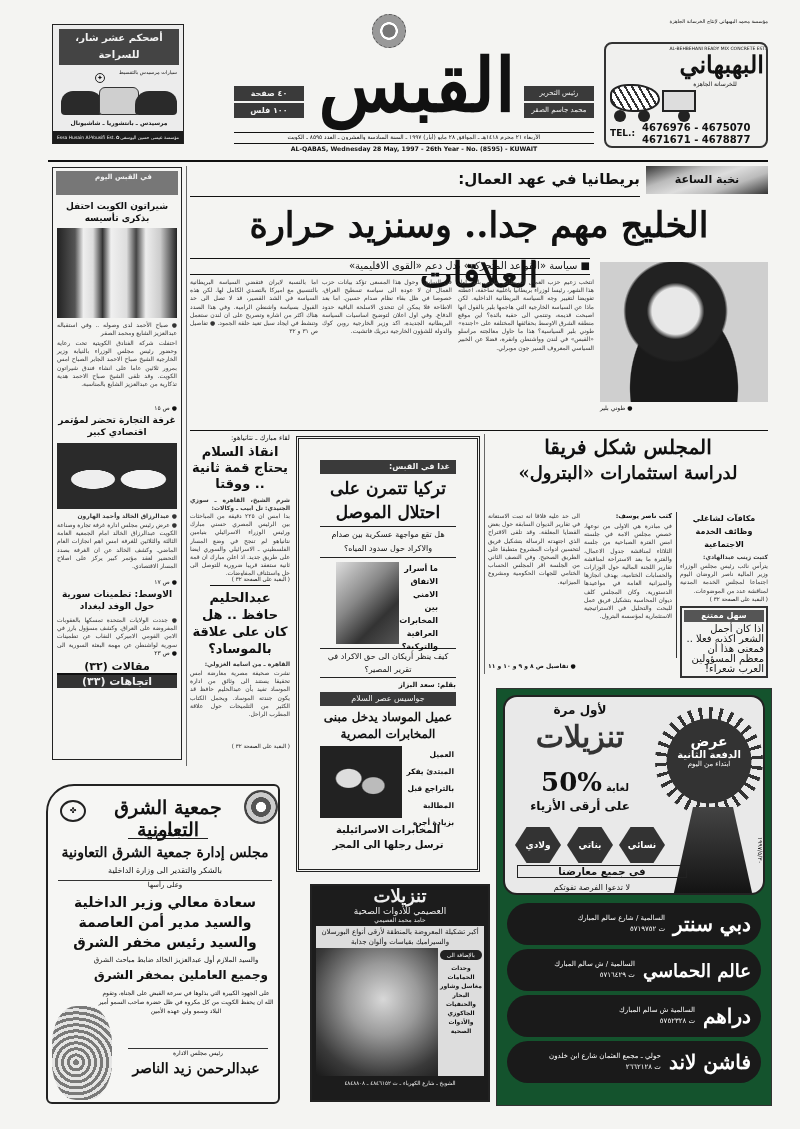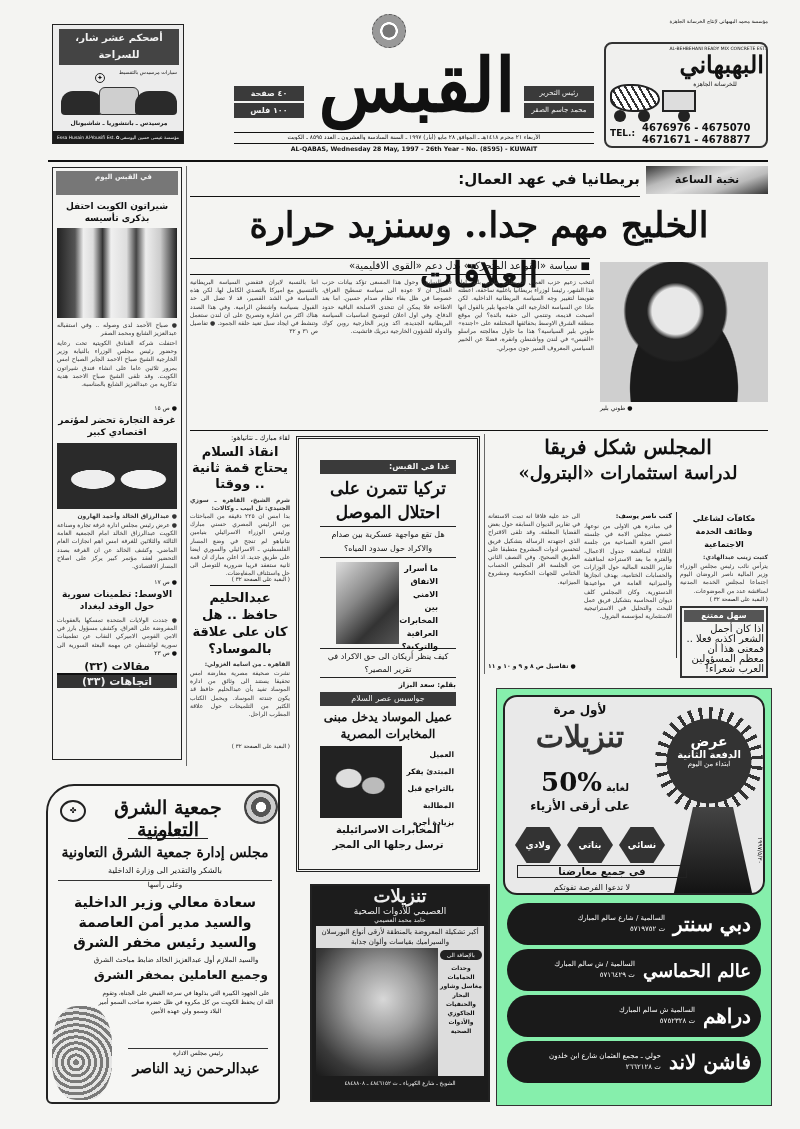--- a/index.html
+++ b/index.html
@@ -167,21 +167,21 @@
     <div class="body-text" style="font-weight:bold;height:9px;margin-top:2px;">كتبت زينب عبدالهادي:</div>
     <div class="body-text" style="height:34px;">يترأس نائب رئيس مجلس الوزراء وزير المالية ناصر الروضان اليوم اجتماعا لمجلس الخدمة المدنية لمناقشة عدد من الموضوعات.</div>
     <div class="rtl" style="font-size:5.5px;">( البقية على الصفحة ٣٢ )</div>
     <div style="border:2px solid #333;margin-top:4px;padding:2px;">
       <div class="rtl bold center" style="font-size:8px;background:#555;color:#fff;line-height:12px;">سهل ممتنع</div>
       <div class="rtl" style="font-size:10px;line-height:10px;text-align:right;margin-top:2px;">اذا كان أجمل الشعر اكذبه فعلا .. فمعنى هذا أن معظم المسؤولين العرب شعراء!</div>
     </div>
   </div>
 </div>
 
-<div class="abs" style="left:496px;top:688px;width:276px;height:418px;background:#86efac;border:1px solid #333;padding:4px;">
+<div class="abs" style="left:496px;top:688px;width:276px;height:418px;background:#14532d;border:1px solid #333;padding:4px;">
   <div class="abs" style="left:6px;top:6px;width:262px;height:200px;border:2px solid #222;border-radius:14px;background:#e9e9e9;overflow:hidden;">
     <div class="abs rtl bold center" style="left:20px;top:6px;width:110px;font-size:12px;">لأول مرة</div>
     <div class="abs rtl serif bold center" style="left:10px;top:20px;width:130px;font-size:30px;line-height:40px;color:#333;">تنزيلات</div>
     <div class="abs" style="left:20px;top:70px;width:120px;display:flex;justify-content:center;align-items:baseline;gap:4px;">
       <span class="serif bold" style="font-size:26px;">50%</span>
       <span class="rtl bold" style="font-size:10px;">لغاية</span>
     </div>
     <div class="abs rtl bold center" style="left:10px;top:102px;width:130px;font-size:12px;">على أرقى الأزياء</div>
     <div class="abs" style="left:150px;top:10px;width:108px;height:108px;border-radius:50%;background:radial-gradient(circle,#333 0 55%,transparent 56%),repeating-conic-gradient(#333 0 4deg,transparent 4deg 12deg);">
       <div class="rtl bold center" style="color:#fff;font-size:14px;margin-top:26px;">عرض</div>

